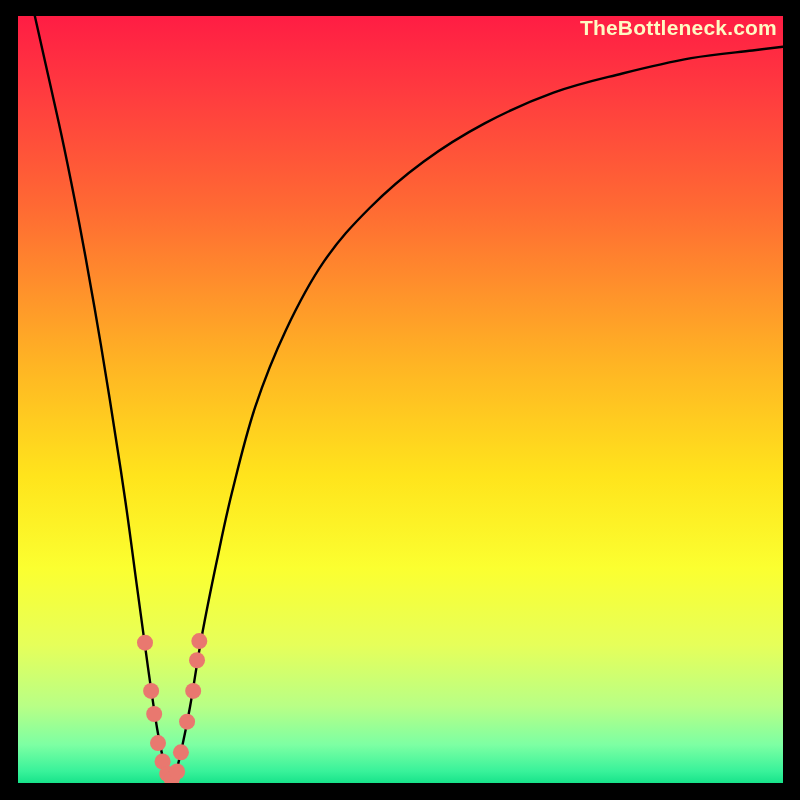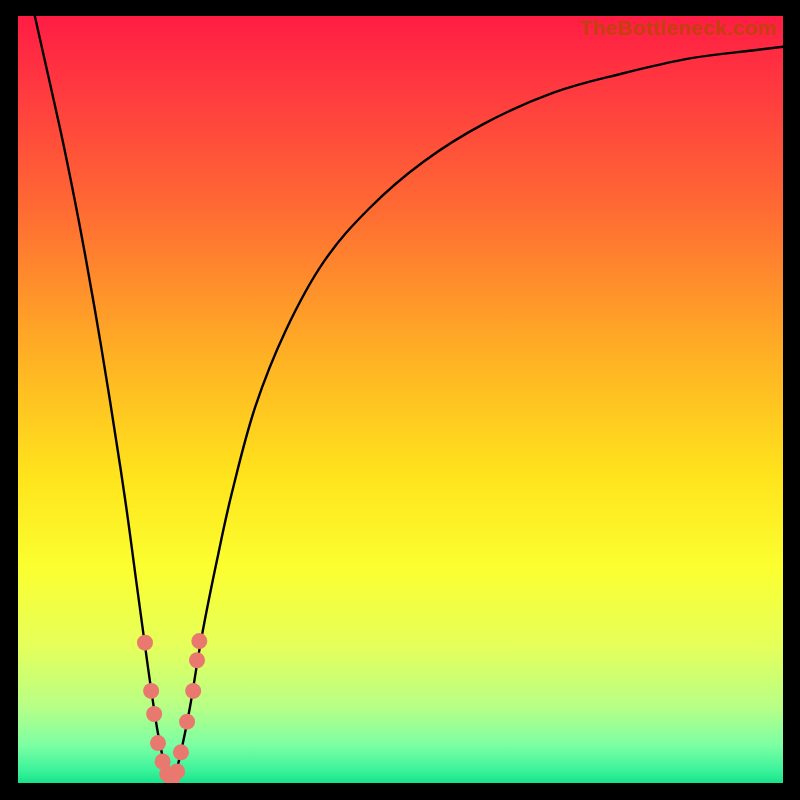--- a/index.html
+++ b/index.html
@@ -19,21 +19,21 @@
     top: 16px;
     width: 765px;
     height: 767px;
     overflow: hidden;
   }
   .watermark {
     position: absolute;
     top: 0px;
     right: 6px;
     font: 600 21px Arial, Helvetica, sans-serif;
-    color: #c2410c;
+    color: #fef9c3;
     letter-spacing: 0.2px;
     user-select: none;
   }
   svg { display: block; }
 </style>
 </head>
 <body>
 
 <div class="wrap">
   <div class="plot">

